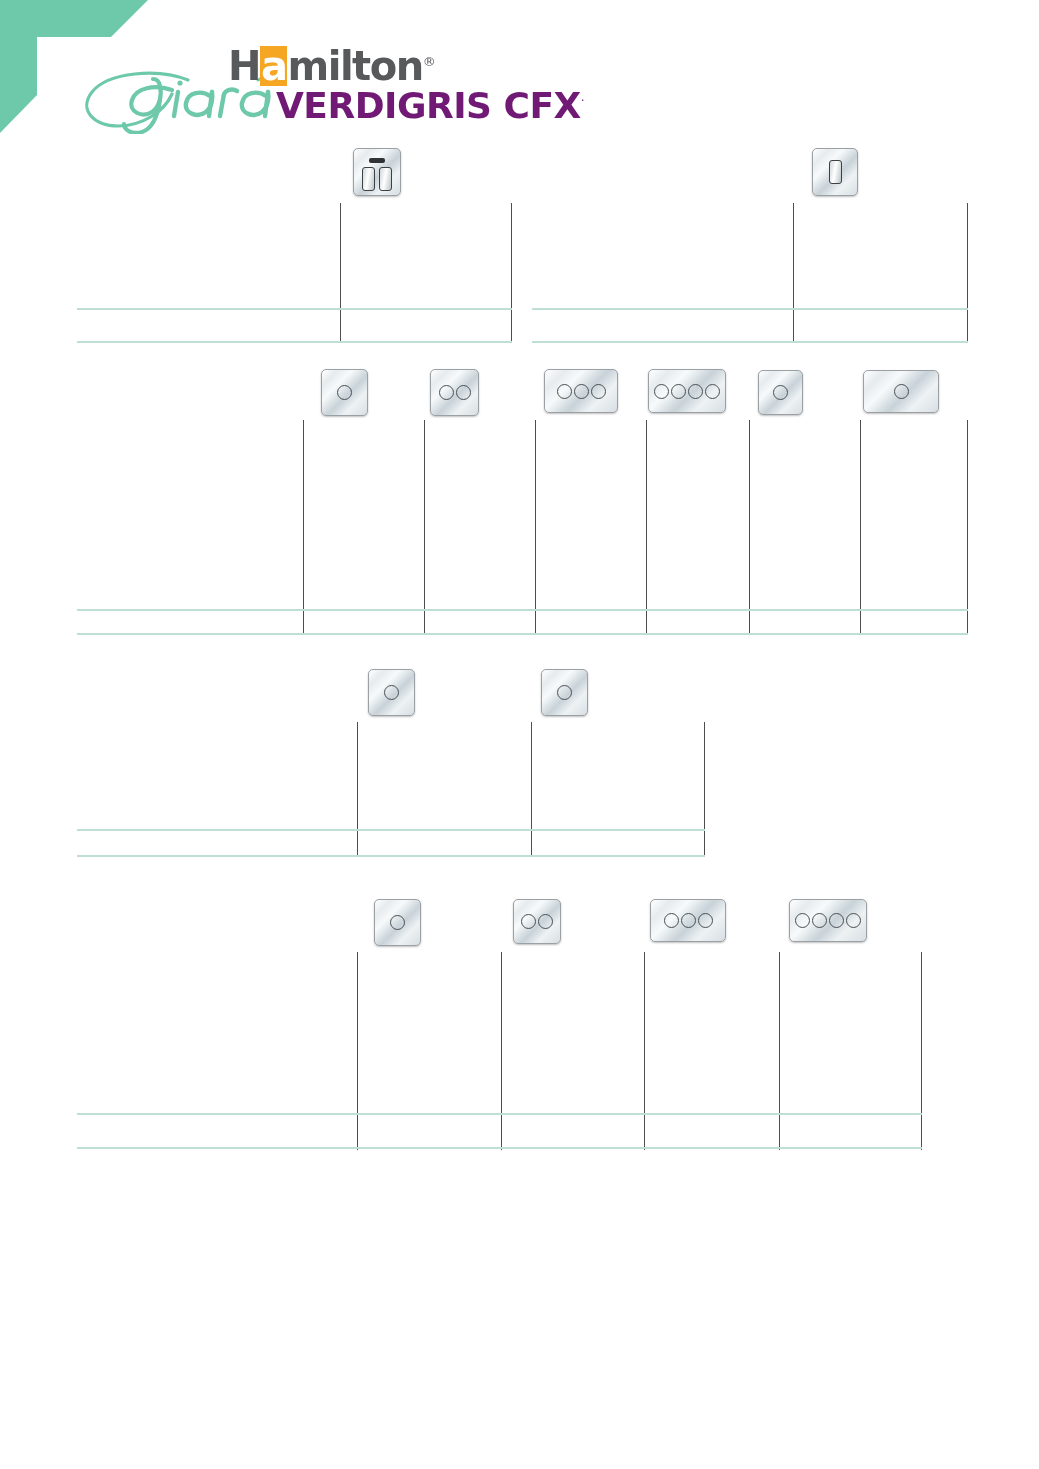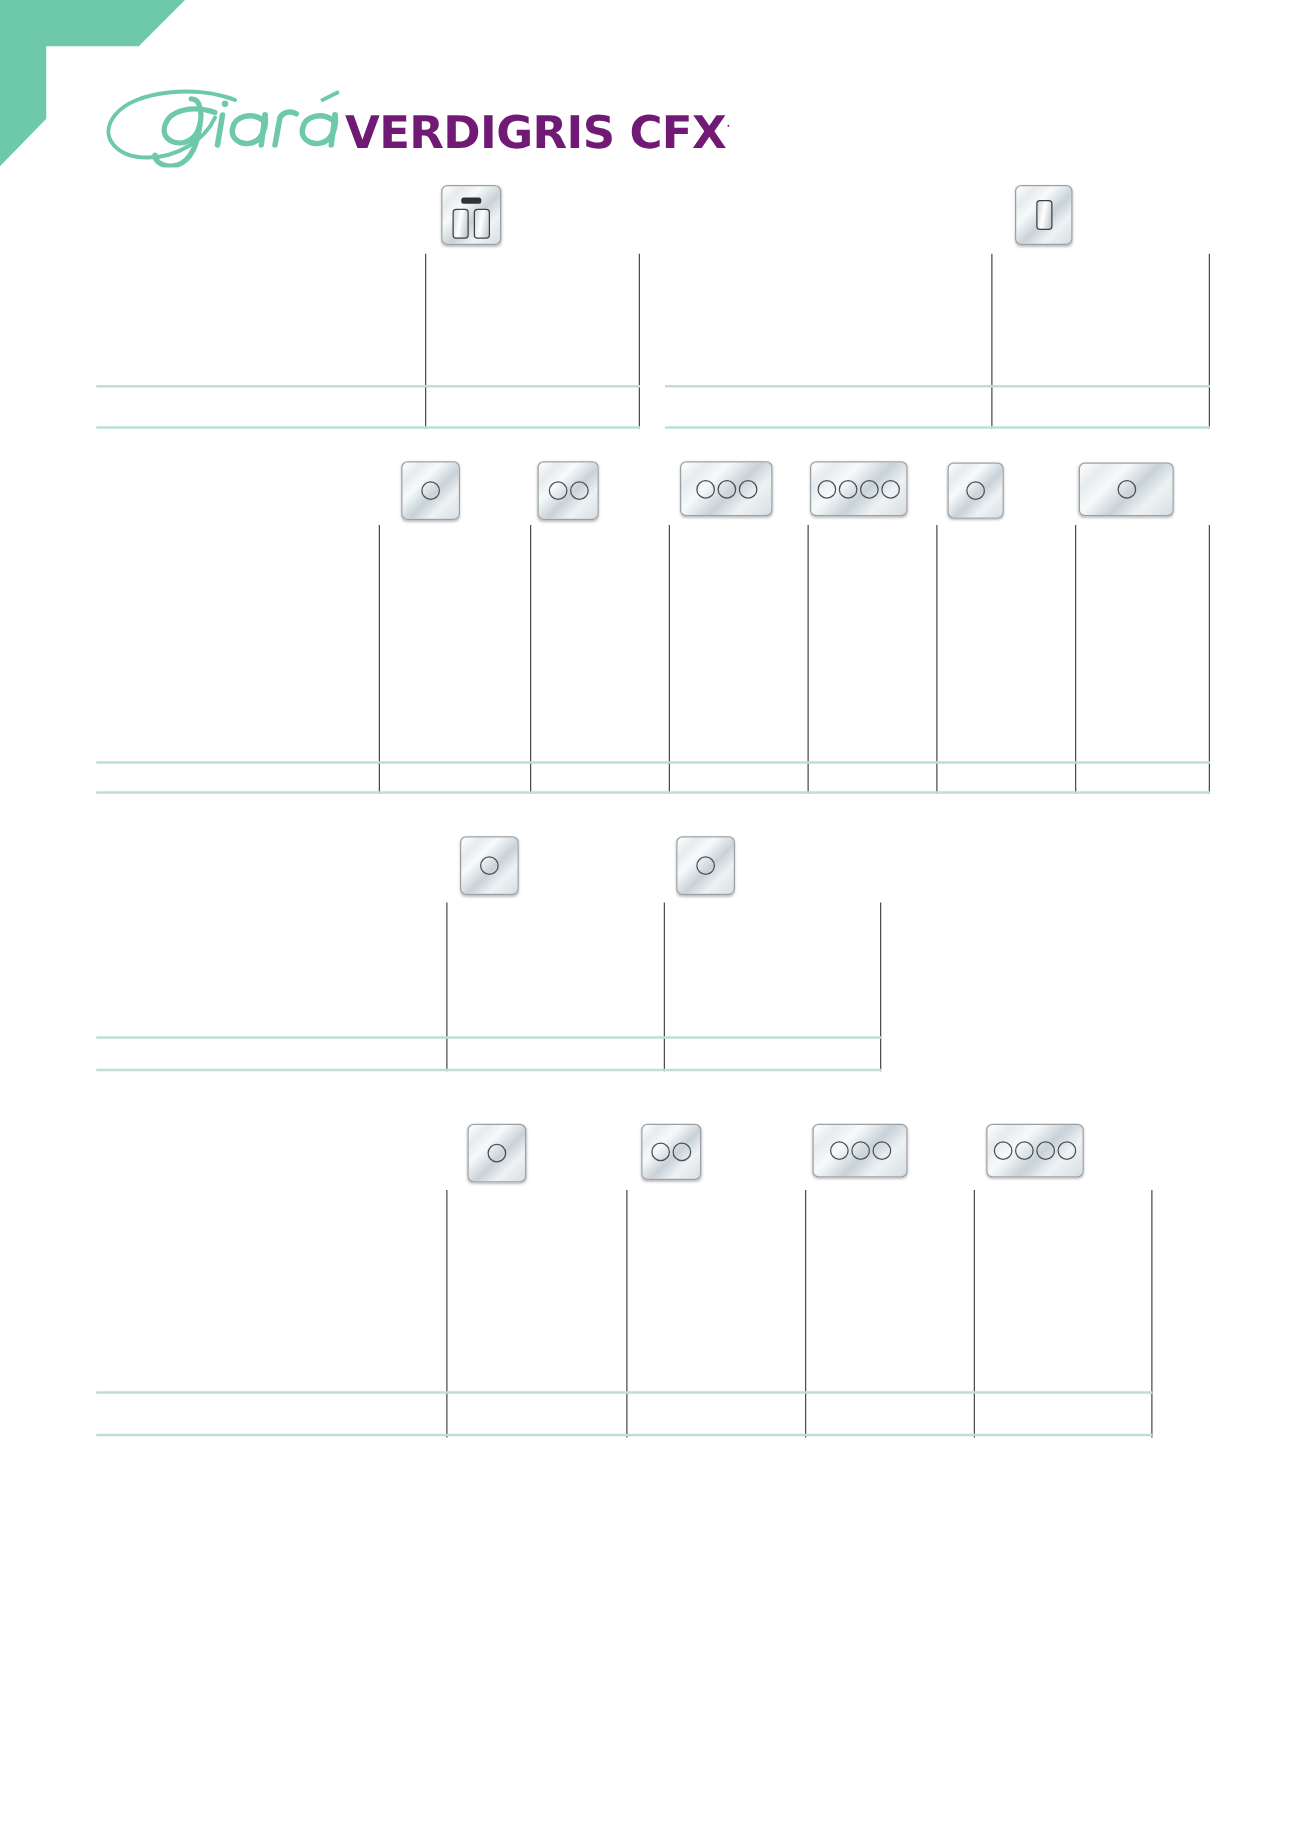--- a/index.html
+++ b/index.html
@@ -91,20 +91,21 @@
         <path d="M98 22 L94 46" fill="none" stroke="#6ec9ab" stroke-width="4.4" stroke-linecap="round"></path>
         <circle cx="100" cy="13" r="2.6" fill="#6ec9ab"></circle>
         <path d="M130 26 C122 20 108 22 106 33 C104 44 118 48 126 42 C132 37 133 28 132 22" fill="none" stroke="#6ec9ab" stroke-width="4.4" stroke-linecap="round"></path>
         <path d="M132 22 L129 46" fill="none" stroke="#6ec9ab" stroke-width="4.4" stroke-linecap="round"></path>
         <path d="M140 46 L144 24 C146 20 152 18 157 21" fill="none" stroke="#6ec9ab" stroke-width="4.4" stroke-linecap="round"></path>
         <path d="M186 26 C178 20 164 22 162 33 C160 44 174 48 182 42 C188 37 189 28 188 22" fill="none" stroke="#6ec9ab" stroke-width="4.4" stroke-linecap="round"></path>
         <path d="M188 22 L185 46" fill="none" stroke="#6ec9ab" stroke-width="4.4" stroke-linecap="round"></path>
         <path d="M178 10 L190 4" fill="none" stroke="#6ec9ab" stroke-width="3" stroke-linecap="round"></path>
       </svg>
     </div>
+    <div class="logo-hamilton"><span>H</span><span class="ltr-a">a</span><span>milton</span><span class="logo-reg">®</span></div>
     <div class="logo-verdigris"><span>VERDIGRIS CFX</span><span class="reg2">·</span></div>
   </div>
 
   <div class="vrule" style="left:340px;top:203px;height:140px;"></div>
   <div class="vrule" style="left:511px;top:203px;height:140px;"></div>
   <div class="hrule" style="left:77px;top:308px;width:435px;"></div>
   <div class="hrule" style="left:77px;top:341px;width:435px;"></div>
 
   <div class="vrule" style="left:793px;top:203px;height:140px;"></div>
   <div class="vrule" style="left:967px;top:203px;height:140px;"></div>

